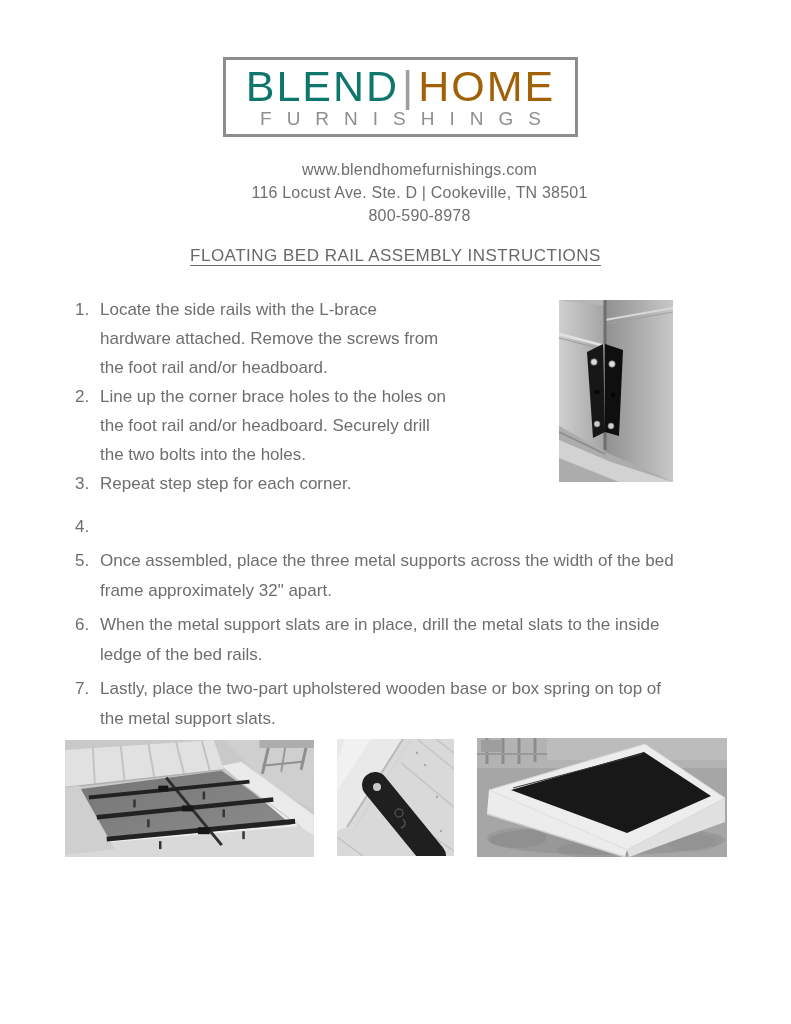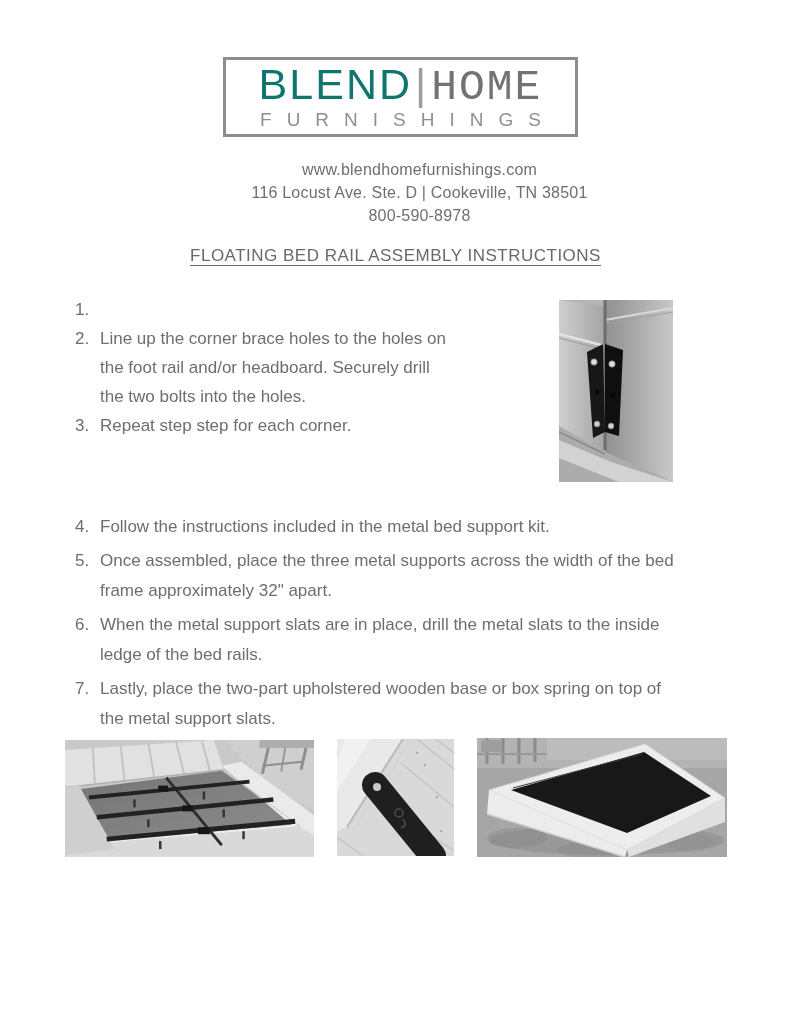--- a/index.html
+++ b/index.html
@@ -13,21 +13,21 @@
   }
   
   .logo-box{
     position:absolute;left:223px;top:57px;width:355px;height:80px;
     border:3px solid #8d8d8d;box-sizing:border-box;
     display:flex;flex-direction:column;justify-content:center;align-items:center;
   }
   .logo-line1{font-size:43px;line-height:1;font-weight:300;letter-spacing:2px;white-space:nowrap;}
   .logo-left{color:#0f766e;}
   .logo-sep{color:#9e9e9e;margin:0 3px;font-weight:300;}
-  .logo-right{color:#737373;font-family:Liberation Mono, monospace;}
+  .logo-right{color:#a16207;}
   .logo-line2{
     margin-top:0;font-size:19px;font-weight:300;color:#8f8f8f;
     letter-spacing:15px;padding-left:15px;white-space:nowrap;text-align:center;
   }
   
   .contact{position:absolute;left:0;right:0;top:158px;text-align:center;
     font-size:16px;line-height:23px;color:#6f6f6f;letter-spacing:0.2px;padding-left:48px;}
   
   .doc-title{position:absolute;left:0;right:0;top:246px;text-align:center;
     font-size:17px;letter-spacing:0.5px;color:#696969;
@@ -65,20 +65,21 @@
     <div>www.blendhomefurnishings.com</div>
     <div>116 Locust Ave. Ste. D | Cookeville, TN 38501</div>
     <div>800-590-8978</div>
   </div>
 
   <div class="doc-title">FLOATING BED RAIL ASSEMBLY INSTRUCTIONS</div>
 
   <div class="steps-top">
     <div class="step">
       <span class="step-num">1.</span>
+      <span class="step-text">Locate the side rails with the L-brace hardware attached. Remove the screws from the foot rail and/or headboard.</span>
     </div>
     <div class="step">
       <span class="step-num">2.</span>
       <span class="step-text">Line up the corner brace holes to the holes on the foot rail and/or headboard. Securely drill the two bolts into the holes.</span>
     </div>
     <div class="step">
       <span class="step-num">3.</span>
       <span class="step-text">Repeat step step for each corner.</span>
     </div>
   </div>
@@ -115,21 +116,20 @@
         <circle cx="52" cy="126" r="3" fill="#cfcfcf" stroke="#777" stroke-width="0.8"></circle>
         <circle cx="38" cy="92" r="2.5" fill="#000000" opacity="0.65"></circle>
         <circle cx="54" cy="95" r="2.5" fill="#000000" opacity="0.65"></circle>
       </g>
     </svg>
   </div>
 
   <div class="steps-bottom">
     <div class="step">
       <span class="step-num">4.</span>
-      <span class="step-text">Follow the instructions included in the metal bed support kit.</span>
     </div>
     <div class="step">
       <span class="step-num">5.</span>
       <span class="step-text">Once assembled, place the three metal supports across the width of the bed frame approximately 32" apart.</span>
     </div>
     <div class="step">
       <span class="step-num">6.</span>
       <span class="step-text">When the metal support slats are in place, drill the metal slats to the inside ledge of the bed rails.</span>
     </div>
     <div class="step">

